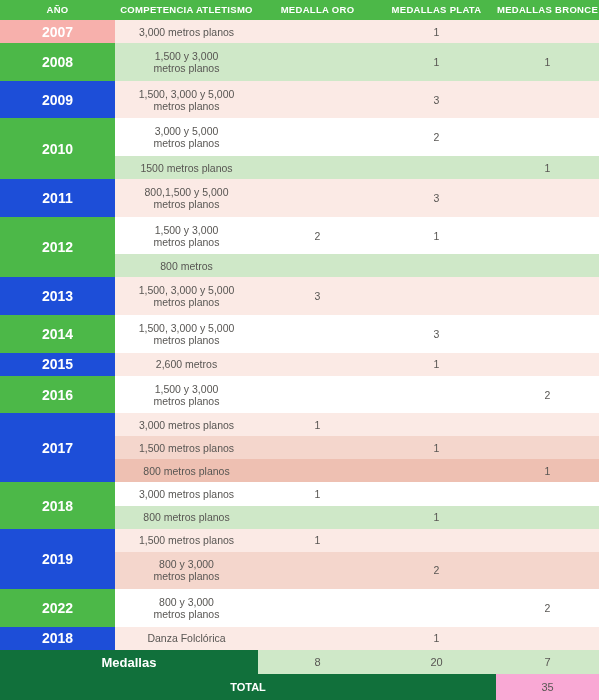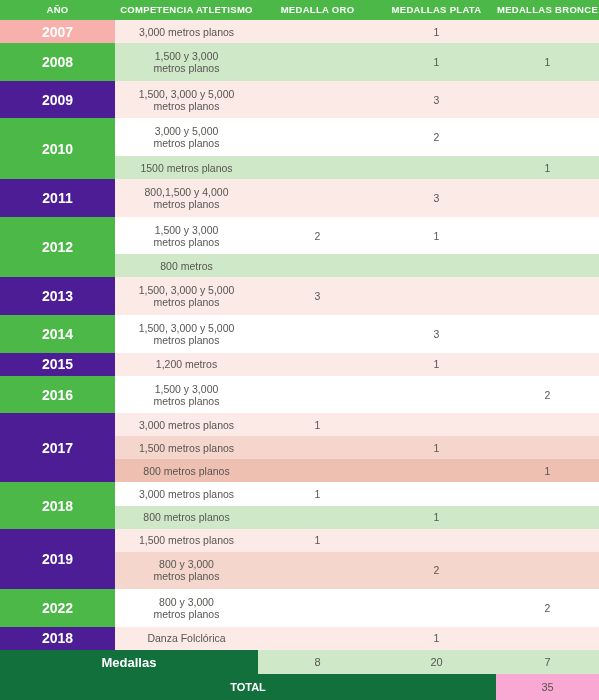--- a/index.html
+++ b/index.html
@@ -38,21 +38,21 @@
 
   
   td.year{
     color:#ffffff;
     font-weight:bold;
     font-size:14px;
     border-right:2px solid #ffffff;
     border-bottom:2px solid #ffffff;
   }
   td.year.green{background:#4cb848;}
-  td.year.salmon{background:#4c1d95;}
+  td.year.salmon{background:#1d4ed8;}
   td.year.pink{background:#f7b0ac;}
 
   
   td.ev, td.num{
     color:#585653;
     font-size:10.5px;
     line-height:12px;
     border-right:1.5px solid #3cb54a;
   }
   td.ev{border-right:1.5px solid #3cb54a;}
@@ -148,21 +148,21 @@
         <td class="num t-white sep-b1 last"></td>
       </tr>
       <tr style="height: 22px;">
         <td class="ev t-green1 sep-b"><span>1500 metros planos</span></td>
         <td class="num t-green1 sep-b"></td>
         <td class="num t-green1 sep-b"></td>
         <td class="num t-green1 sep-b last">1</td>
       </tr>
       <tr style="height: 36px;">
         <td class="year salmon" rowspan="1">2011</td>
-        <td class="ev t-pink1 sep-b"><span>800,1,500 y 4,000</span><span class="l2">metros planos</span></td>
+        <td class="ev t-pink1 sep-b"><span>800,1,500 y 5,000</span><span class="l2">metros planos</span></td>
         <td class="num t-pink1 sep-b"></td>
         <td class="num t-pink1 sep-b">3</td>
         <td class="num t-pink1 sep-b last"></td>
       </tr>
       <tr style="height: 36px;">
         <td class="year green" rowspan="2">2012</td>
         <td class="ev t-white sep-b1"><span>1,500 y 3,000</span><span class="l2">metros planos</span></td>
         <td class="num t-white sep-b1">2</td>
         <td class="num t-white sep-b1">1</td>
         <td class="num t-white sep-b1 last"></td>
@@ -182,21 +182,21 @@
       </tr>
       <tr style="height: 36px;">
         <td class="year green" rowspan="1">2014</td>
         <td class="ev t-white sep-b"><span>1,500, 3,000 y 5,000</span><span class="l2">metros planos</span></td>
         <td class="num t-white sep-b"></td>
         <td class="num t-white sep-b">3</td>
         <td class="num t-white sep-b last"></td>
       </tr>
       <tr style="height: 22px;">
         <td class="year salmon" rowspan="1">2015</td>
-        <td class="ev t-pink1 sep-b"><span>1,200 metros</span></td>
+        <td class="ev t-pink1 sep-b"><span>2,600 metros</span></td>
         <td class="num t-pink1 sep-b"></td>
         <td class="num t-pink1 sep-b">1</td>
         <td class="num t-pink1 sep-b last"></td>
       </tr>
       <tr style="height: 36px;">
         <td class="year green" rowspan="1">2016</td>
         <td class="ev t-white sep-b"><span>1,500  y 3,000</span><span class="l2">metros planos</span></td>
         <td class="num t-white sep-b"></td>
         <td class="num t-white sep-b"></td>
         <td class="num t-white sep-b last">2</td>

